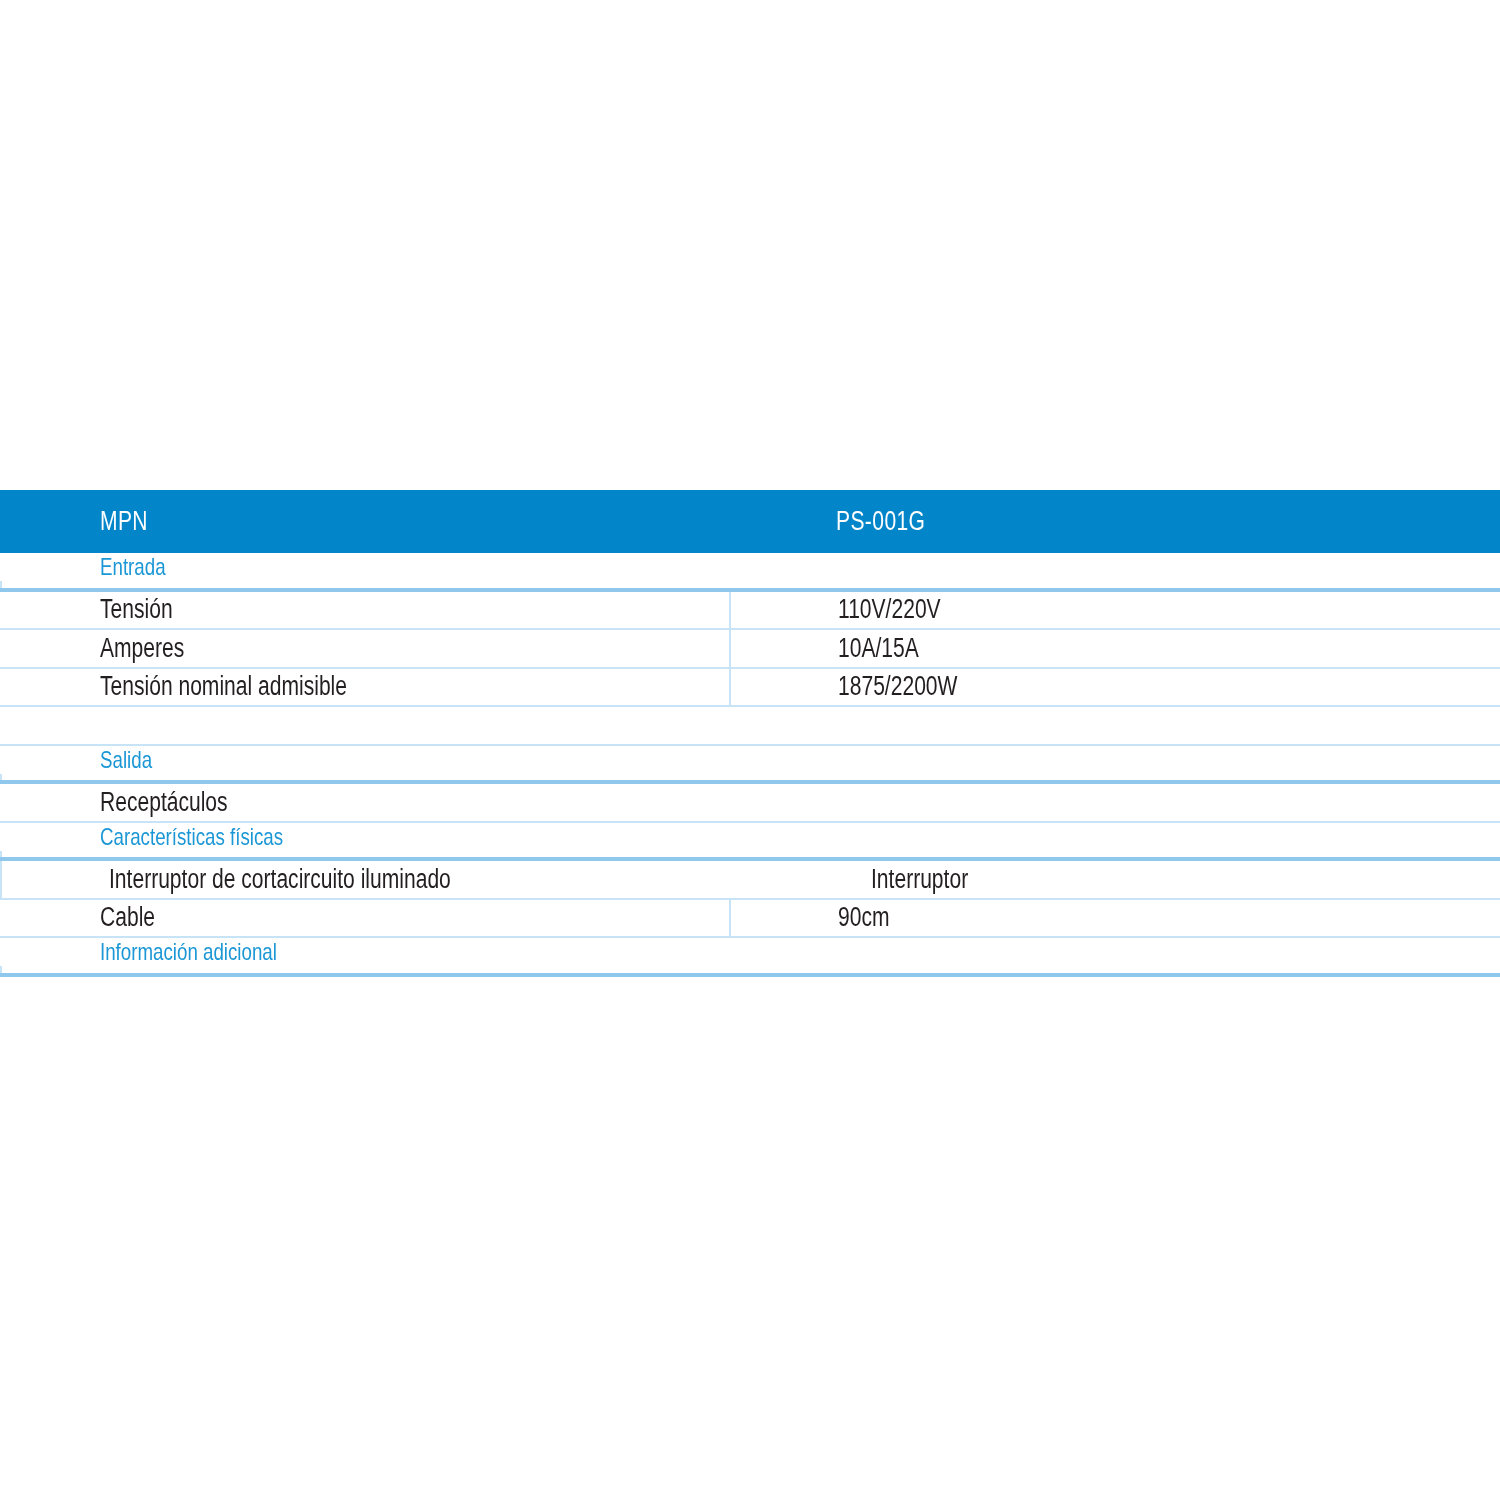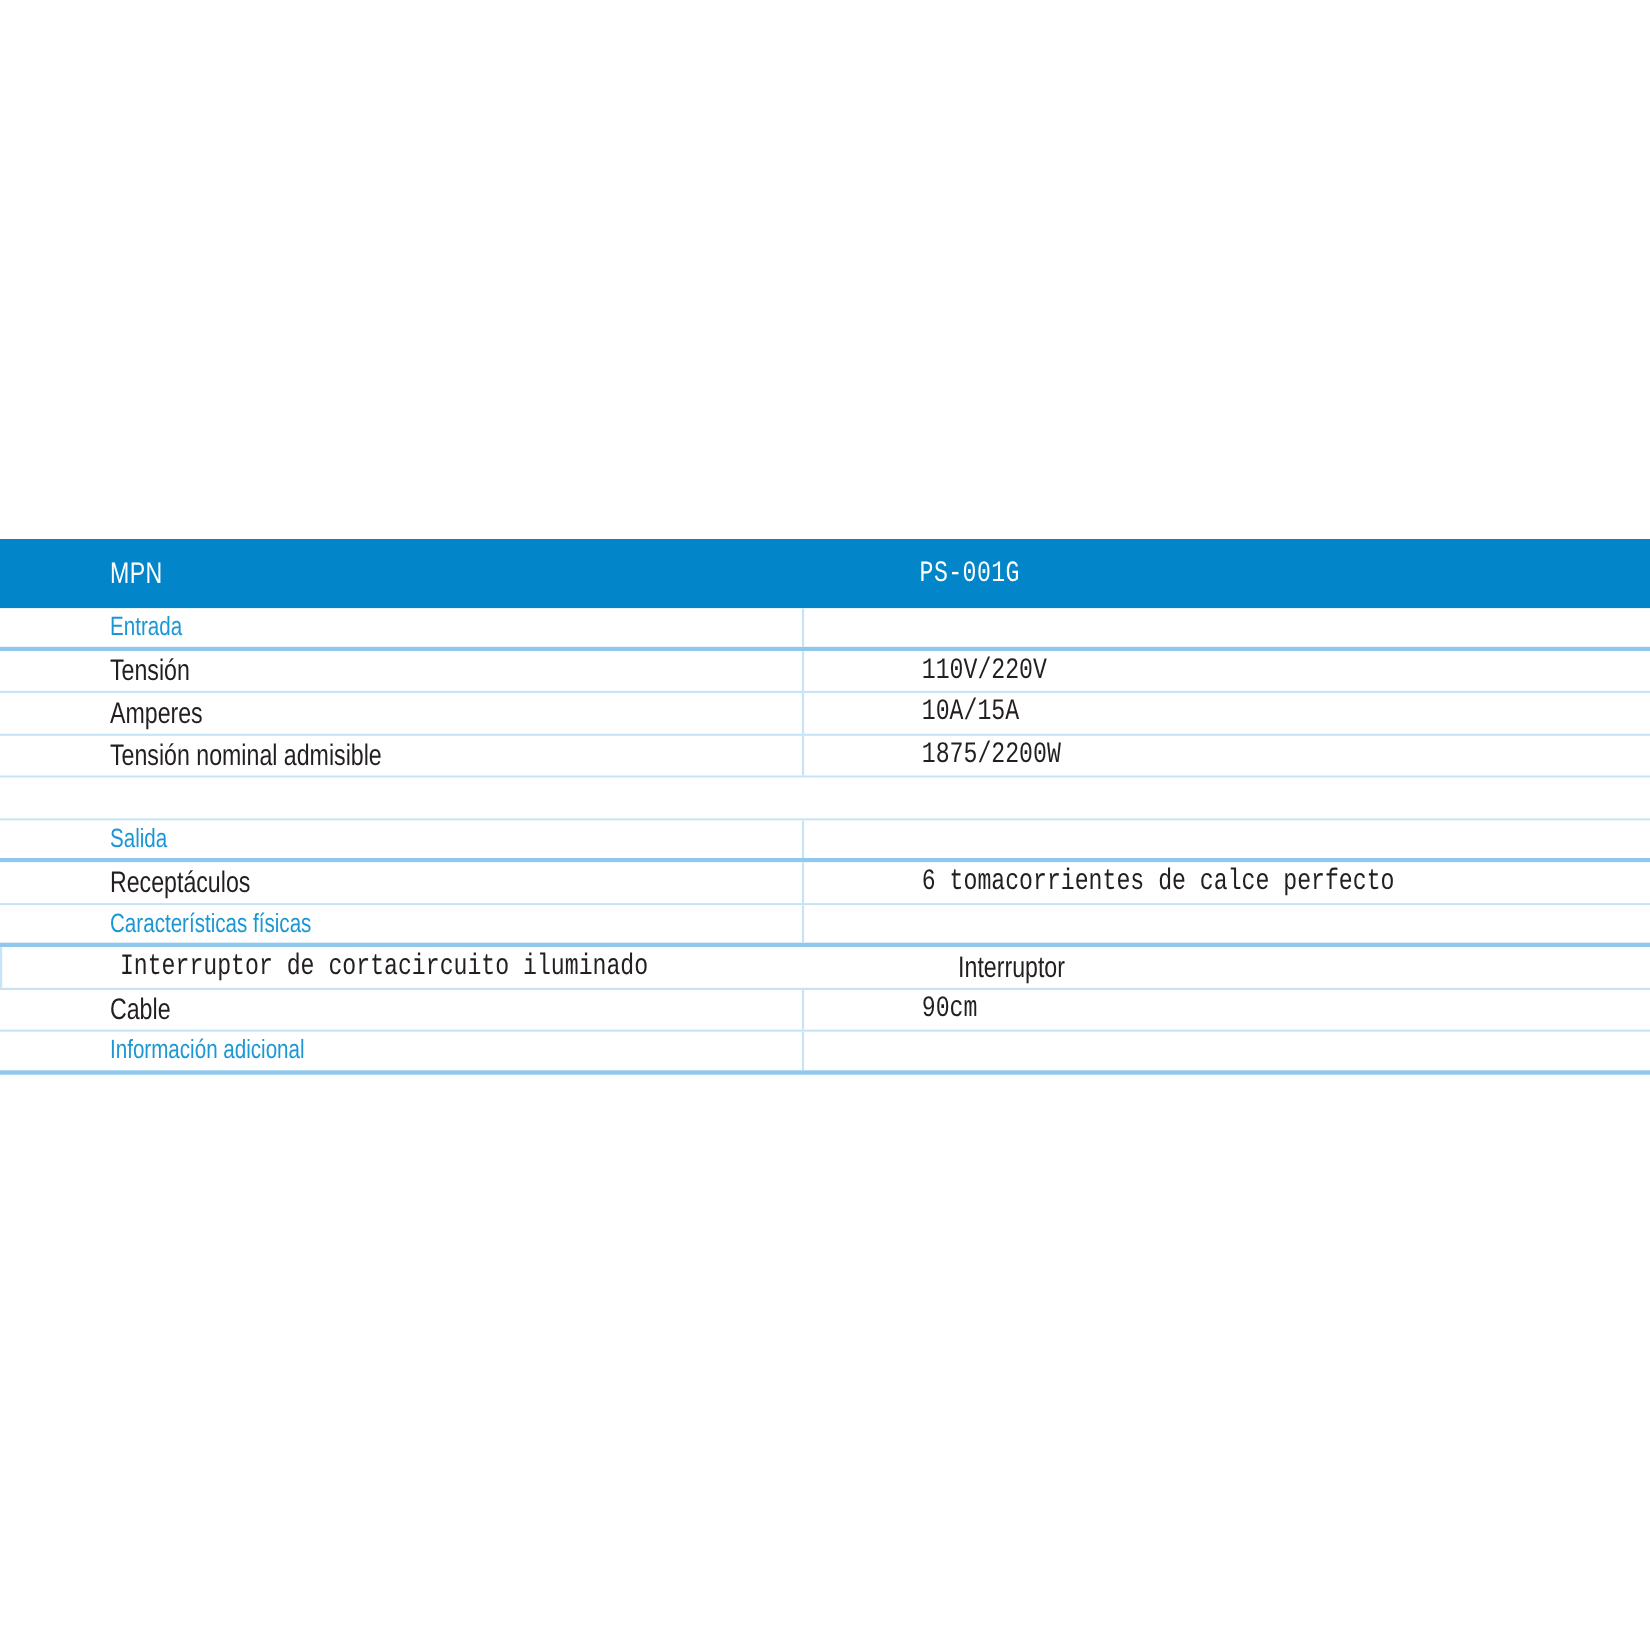--- a/index.html
+++ b/index.html
@@ -24,28 +24,28 @@
     width: 1500px;
   }
   .thead {
     display: flex;
     height: 63px;
     background: var(--header-bg);
     color: var(--header-text);
   }
   .thead .cell { display: flex; align-items: center; }
   .cell.left  { width: 729px; padding-left: 100px; }
-  .cell.right { flex: 1; padding-left: 107px; font-family: Liberation Mono, monospace; }
+  .cell.right { flex: 1; padding-left: 107px; }
   .row {
     display: flex;
     height: 38.5px;
     background: #fff;
     border-bottom: 2px solid var(--row-divider);
   }
-  .row.section { border-bottom: 4px solid var(--section-divider); }
+  .row.section { border-bottom: 4px solid var(--section-divider); flex-direction: column; }
   .row .cell { display: flex; align-items: center; overflow: hidden; }
   .row .cell.right { border-left: 2px solid var(--row-divider); }
   .cond {
     display: inline-block;
     transform: scaleX(0.78);
     transform-origin: 0 50%;
     white-space: nowrap;
   }
   .thead .cond { font-size: 27px; font-weight: 400; letter-spacing: 0.5px; }
   .row .cond { font-size: 27px; color: var(--body-text); }
@@ -111,23 +111,20 @@
     <div class="cell left">
       <span class="cond">Salida</span>
     </div>
     <div class="cell right"></div>
   </div>
 
   <div class="row data">
     <div class="cell left">
       <span class="cond">Receptáculos</span>
     </div>
-    <div class="cell right">
-      <span class="cond">6 tomacorrientes de calce perfecto</span>
-    </div>
   </div>
 
   <div class="row section">
     <div class="cell left">
       <span class="cond">Características físicas</span>
     </div>
     <div class="cell right"></div>
   </div>
 
   <div class="row data">

